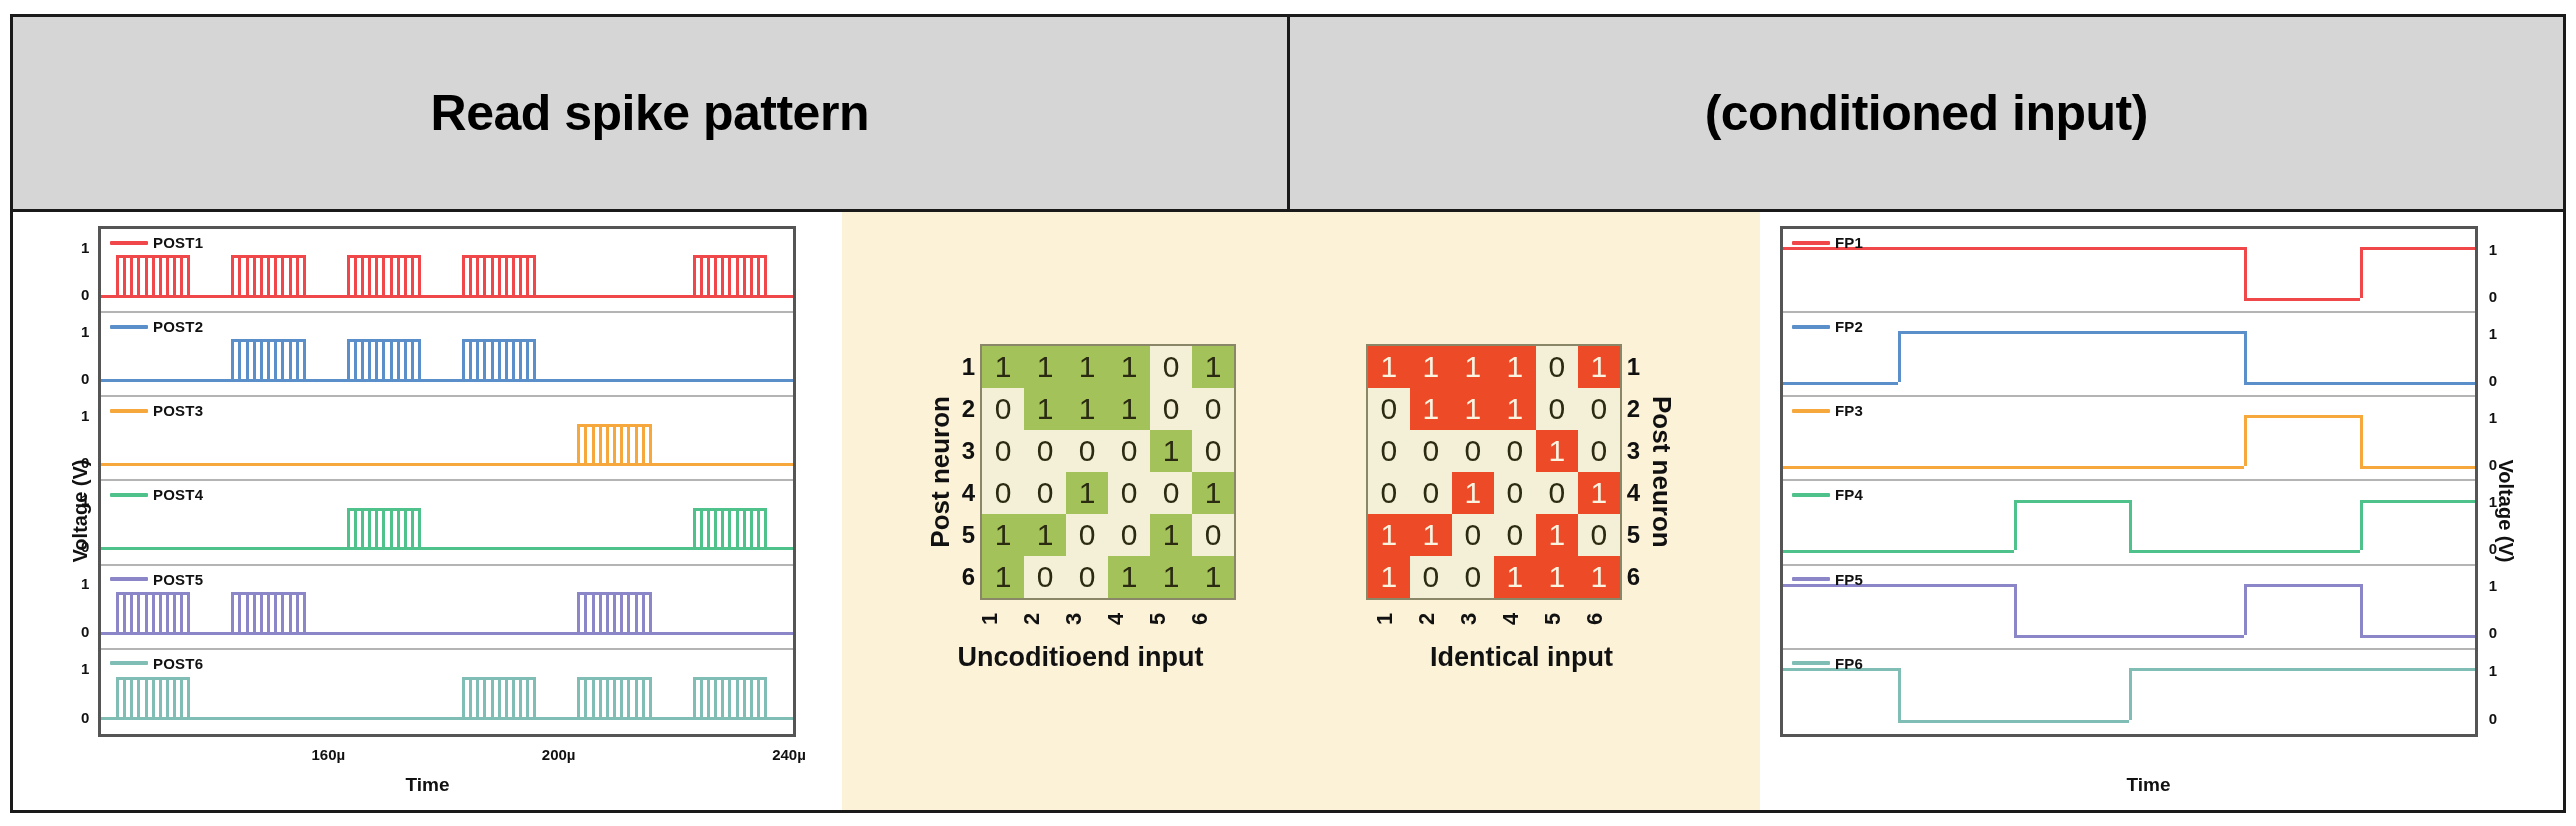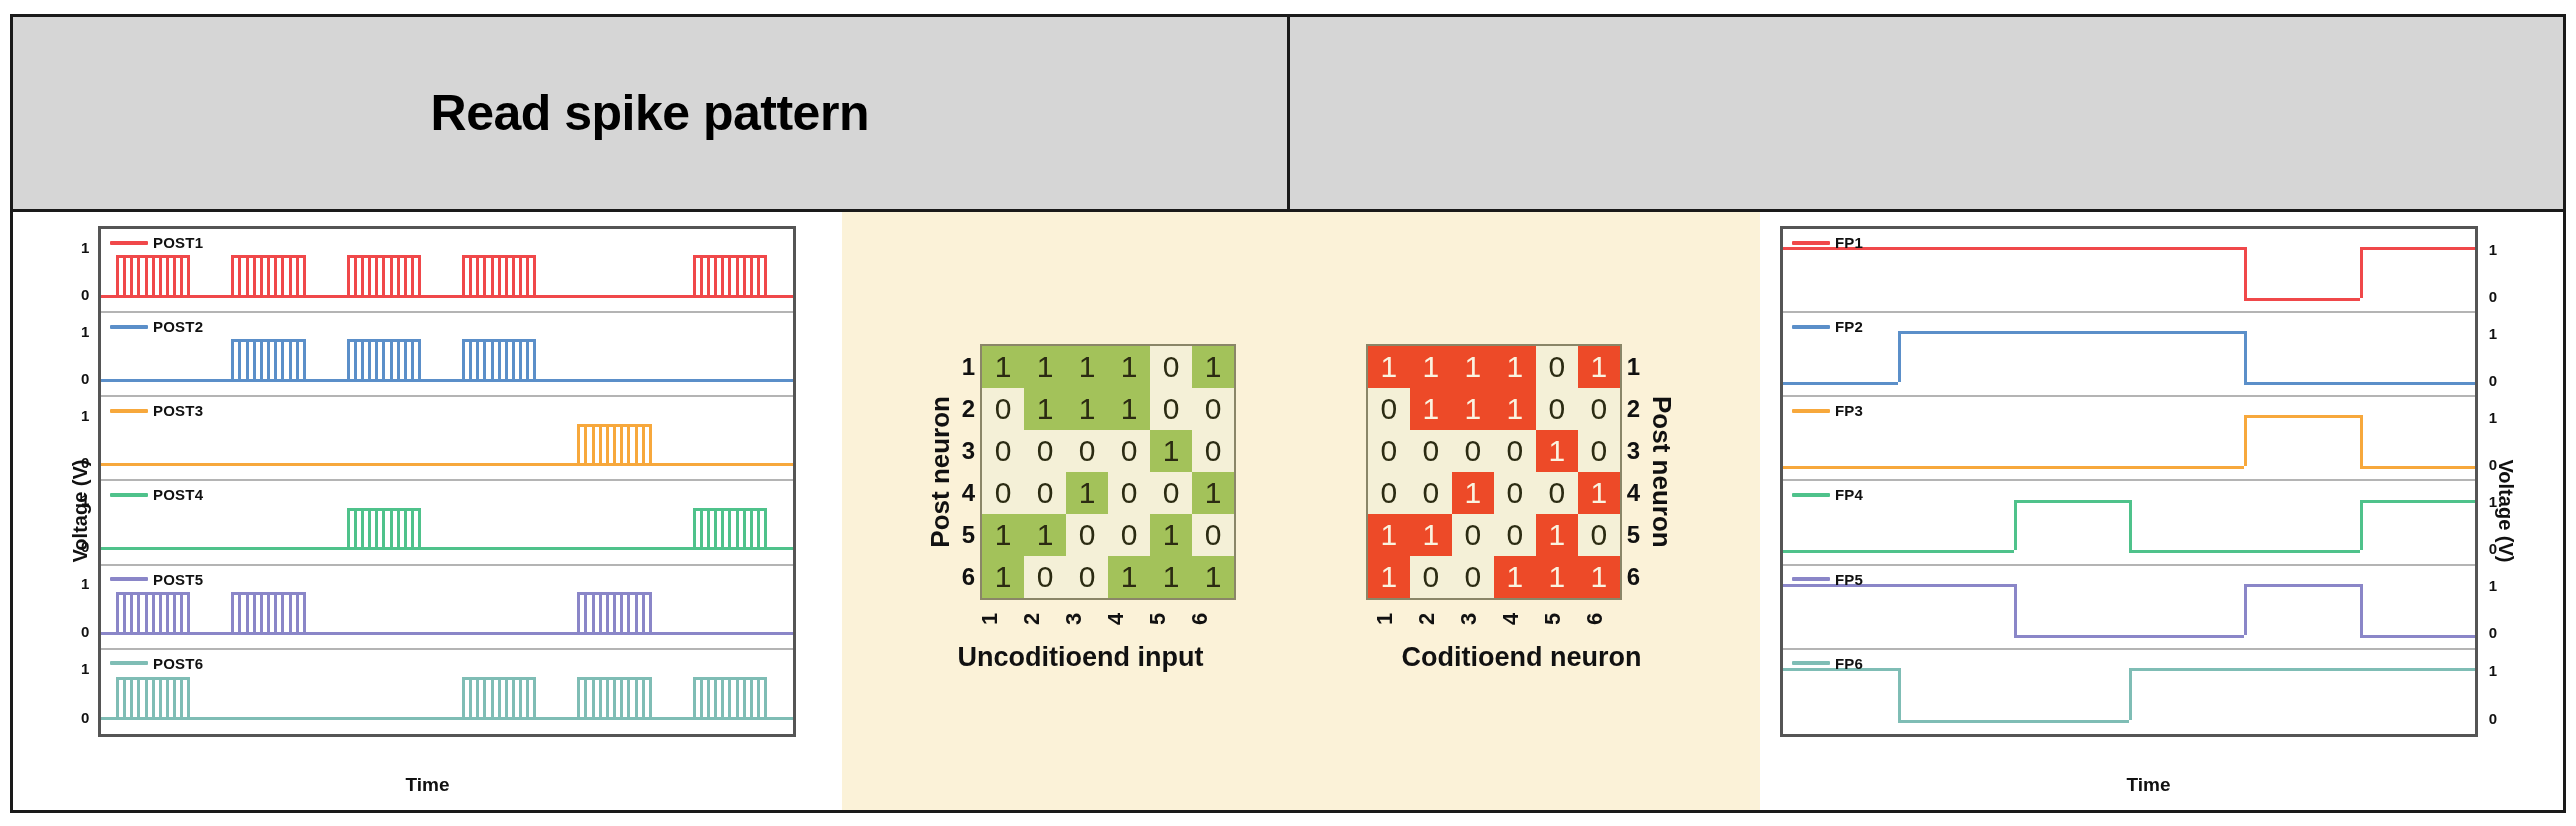--- a/index.html
+++ b/index.html
@@ -117,20 +117,21 @@
 <body>
 
 <div id="fig">
   <div class="frame">
 
     <div class="hdr">
       <div class="hdr-cell left">
         <span class="hdr-l1">Read spike pattern</span>
       </div>
       <div class="hdr-cell">
+        <span class="hdr-l2">(conditioned input)</span>
       </div>
     </div>
 
     <div class="body">
 
       <div class="half left">
         <div class="plotbox plot-left">
           <div class="ytitle">Voltage (V)</div>
           <div class="axes" id="left-axes">
               <div class="lane">
@@ -445,20 +446,25 @@
                     <i style="left: 80%; background: rgb(127, 189, 181);"></i>
                     <i style="left: 90%; background: rgb(127, 189, 181);"></i>
                     <i style="left: 100%; background: rgb(127, 189, 181);"></i>
                     <div style="position: absolute; left: 0px; right: 0px; top: 0px; height: 3px; background: rgb(127, 189, 181);"></div>
                   </div>
                   <span class="ytick one">1</span>
                   <span class="ytick zero">0</span>
                 </div>
               </div>
             </div>
+          <div class="xticklabels" id="left-xticks">
+              <span style="left: 33%;">160µ</span>
+              <span style="left: 66%;">200µ</span>
+              <span style="left: 99%;">240µ</span>
+            </div>
           <div class="xtitle">Time</div>
         </div>
       </div>
 
       <div class="half">
         <div class="plotbox plot-right">
           <div class="ytitle r">Voltage (V)</div>
           <div class="axes rightaxes" id="right-axes">
               <div class="lane">
                 <div class="lane-inner">
@@ -708,21 +714,21 @@
               <div class="colnums" id="red-colnums">
                   <span>1</span>
                   <span>2</span>
                   <span>3</span>
                   <span>4</span>
                   <span>5</span>
                   <span>6</span>
                 </div>
               <div style="width:46px"></div>
             </div>
-            <div class="mlabel-x">Coditioend neuron</div>
+            <div class="mlabel-x">Identical input</div>
           </div>
 
         </div>
       </div>
 
     </div>
   </div>
 </div>
 
 

